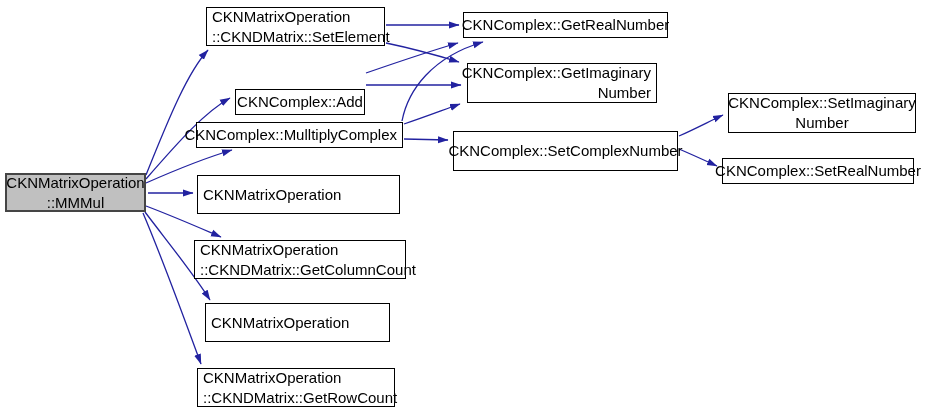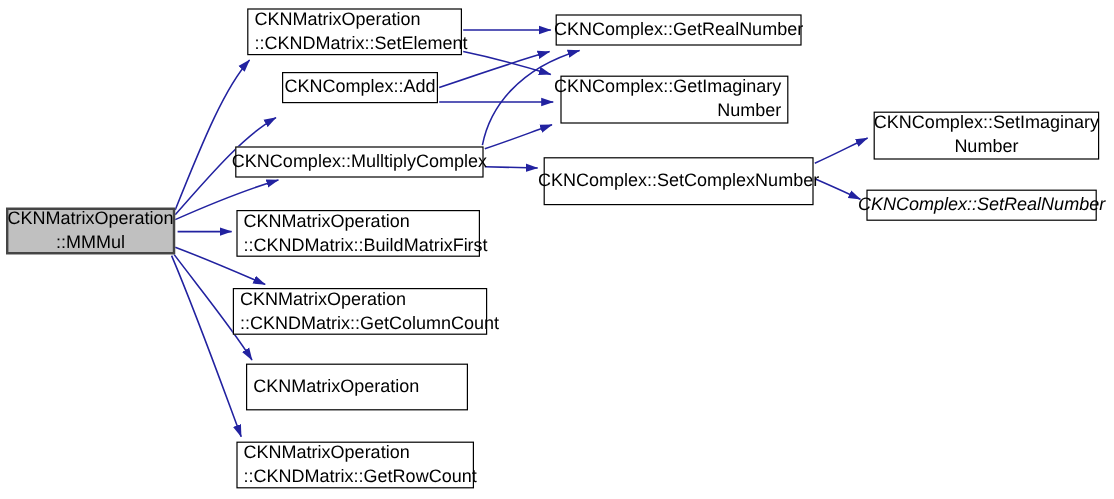--- a/index.html
+++ b/index.html
@@ -79,31 +79,30 @@
   <div class="node root align-center" style="left:5px; top:173px; width:141px; height:39px;">
     <span>CKNMatrixOperation</span>
     <span>::MMMul</span>
   </div>
 
   <div class="node align-left" style="left:206px; top:7px; width:179px; height:39px;">
     <span>CKNMatrixOperation</span>
     <span>::CKNDMatrix::SetElement</span>
   </div>
 
-  <div class="node align-center" style="left:235px; top:60px; width:130px; height:26px;">
+  <div class="node align-center" style="left:235px; top:89px; width:130px; height:26px;">
     <span>CKNComplex::Add</span>
   </div>
 
-  <div class="node align-center" style="left:196px; top:122px; width:207px; height:26px;">
+  <div class="node align-center" style="left:196px; top:122px; width:207px; height:26px;align-items:flex-end;">
     <span>CKNComplex::MulltiplyComplex</span>
   </div>
 
   <div class="node align-left" style="left:197px; top:175px; width:203px; height:39px;">
     <span>CKNMatrixOperation</span>
-    <span>::CKNDMatrix::BuildMatrixFirst</span>
   </div>
 
   <div class="node align-left" style="left:194px; top:240px; width:212px; height:39px;">
     <span>CKNMatrixOperation</span>
     <span>::CKNDMatrix::GetColumnCount</span>
   </div>
 
   <div class="node align-left" style="left:205px; top:303px; width:185px; height:39px;">
     <span>CKNMatrixOperation</span>
   </div>
@@ -124,17 +123,17 @@
 
   <div class="node align-center" style="left:453px; top:131px; width:225px; height:40px;">
     <span>CKNComplex::SetComplexNumber</span>
   </div>
 
   <div class="node align-center" style="left:728px; top:93px; width:188px; height:40px;align-items:center;">
     <span>CKNComplex::SetImaginary</span>
     <span>Number</span>
   </div>
 
-  <div class="node align-center" style="left:722px; top:158px; width:192px; height:26px;font-style:italic;">
+  <div class="node align-center" style="left:722px; top:158px; width:192px; height:26px;">
     <span>CKNComplex::SetRealNumber</span>
   </div>
 
 </div>
 
 </body></html>

